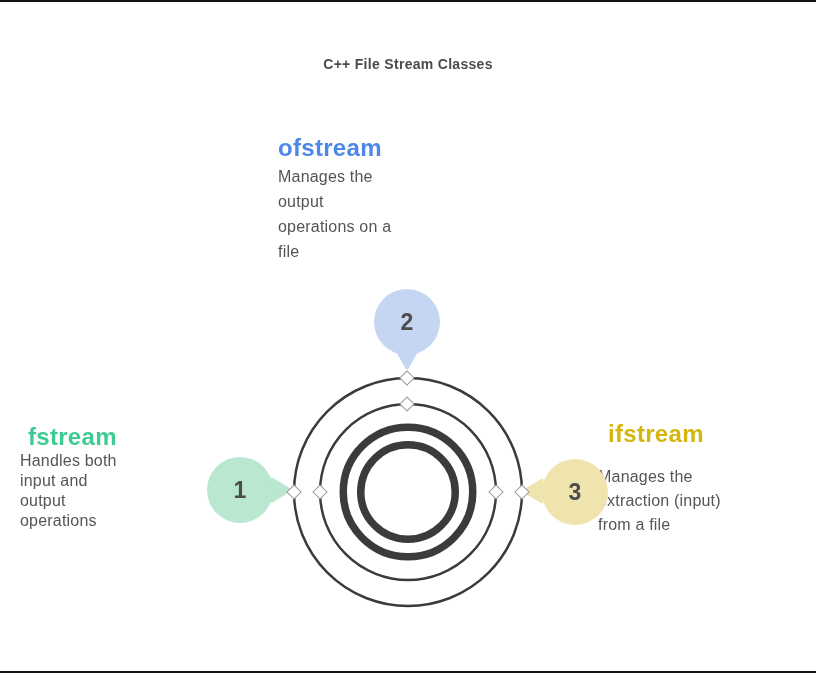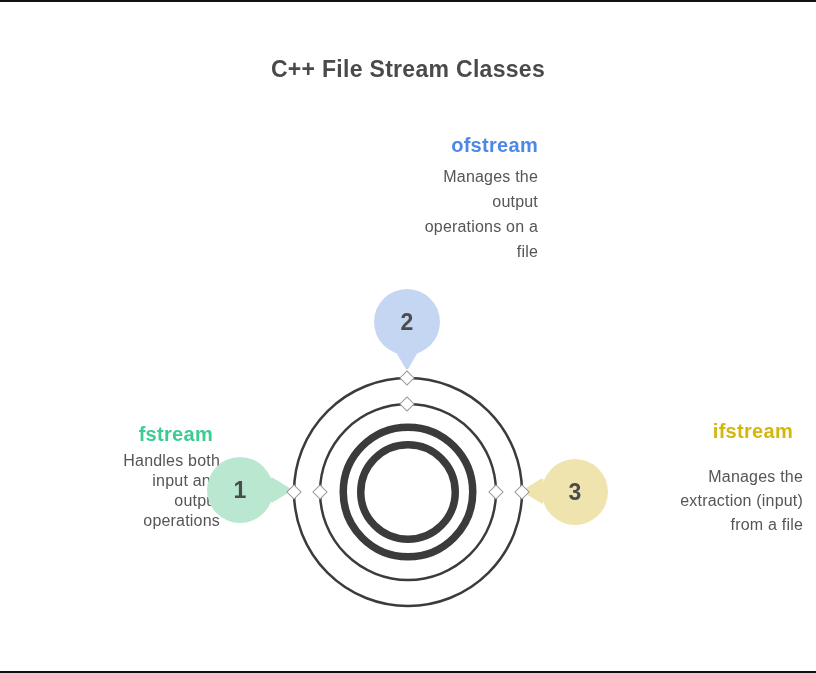--- a/index.html
+++ b/index.html
@@ -10,31 +10,31 @@
     font-family:"Liberation Sans", sans-serif;
     overflow:hidden;
   }
   .edge-line{position:absolute;left:0;width:816px;height:2px;background:#111111;}
   .edge-top{top:0;}
   .edge-bottom{bottom:0;}
 
   .page-title{
     position:absolute;top:56px;left:0;width:816px;
     text-align:center;
-    font-size:23px;font-weight:700;color:#4a4a4a;letter-spacing:.3px;
+    font-size:14px;font-weight:700;color:#4a4a4a;letter-spacing:.3px;
   }
 
   .orbit-svg{position:absolute;left:0;top:0;}
 
   .node-label{
-    position:absolute;text-align:right;
-    font-size:20px;font-weight:700;letter-spacing:.3px;
+    position:absolute;text-align:left;
+    font-size:24px;font-weight:700;letter-spacing:.3px;
   }
   .node-desc{
-    position:absolute;text-align:right;
+    position:absolute;text-align:left;
     font-size:16px;color:#555555;line-height:25px;letter-spacing:.2px;
     white-space:pre-line;
   }
   .badge{
     position:absolute;width:66px;height:66px;border-radius:50%;
     display:flex;align-items:center;justify-content:center;
     font-size:23px;font-weight:700;color:#4c4c4c;
   }
 
   

